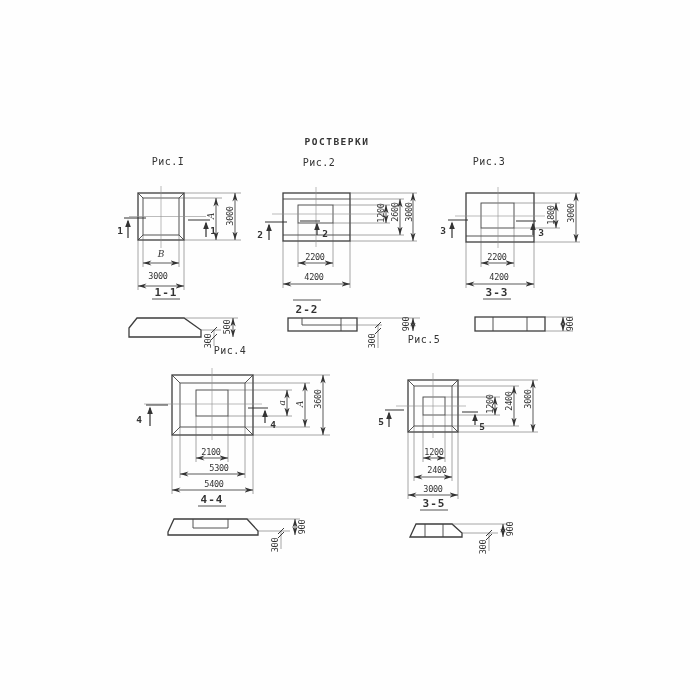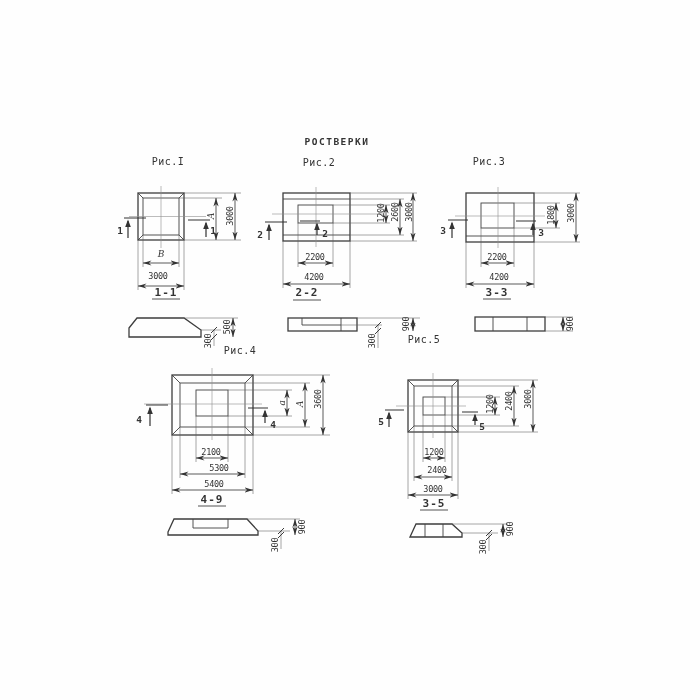--- a/index.html
+++ b/index.html
@@ -181,62 +181,62 @@
       <path class="xl" d="M489,533 V551"></path>
       <path class="tk" d="M486,536 L492,530 M486,540 L492,534"></path>
     </g>
   </svg>
 
   <span class="lbl ttl" style="left:337px;top:142px">РОСТВЕРКИ</span>
 
   <span class="lbl cap" style="left:168px;top:162px">Рис.I</span>
   <span class="lbl cap" style="left:319px;top:163px">Рис.2</span>
   <span class="lbl cap" style="left:489px;top:162px">Рис.3</span>
-  <span class="lbl cap" style="left:240px;top:351px">Рис.4</span>
+  <span class="lbl cap" style="left:230px;top:351px">Рис.4</span>
   <span class="lbl cap" style="left:424px;top:340px">Рис.5</span>
 
   <span class="lbl rot ltr" style="left:211px;top:216px">А</span>
   <span class="lbl rot" style="left:230px;top:216px">3000</span>
   <span class="lbl ltr" style="left:161px;top:254px">В</span>
   <span class="lbl" style="left:158px;top:276px">3000</span>
   <span class="lbl mk" style="left:120px;top:231px">1</span>
   <span class="lbl mk" style="left:213px;top:231px">1</span>
   <span class="lbl sec" style="left:166px;top:292px">1-1</span>
   <span class="lbl rot" style="left:227px;top:327px">500</span>
   <span class="lbl rot" style="left:208px;top:341px">300</span>
 
   <span class="lbl rot" style="left:381px;top:213px">1200</span>
   <span class="lbl rot" style="left:395px;top:212px">2600</span>
   <span class="lbl rot" style="left:409px;top:212px">3000</span>
   <span class="lbl" style="left:315px;top:257px">2200</span>
   <span class="lbl" style="left:314px;top:277px">4200</span>
   <span class="lbl mk" style="left:260px;top:235px">2</span>
   <span class="lbl mk" style="left:325px;top:234px">2</span>
-  <span class="lbl sec" style="left:307px;top:292px">2-2</span>
+  <span class="lbl sec" style="left:307px;top:309px">2-2</span>
   <span class="lbl rot" style="left:406px;top:324px">900</span>
   <span class="lbl rot" style="left:372px;top:341px">300</span>
 
   <span class="lbl rot" style="left:551px;top:215px">1800</span>
   <span class="lbl rot" style="left:571px;top:213px">3000</span>
   <span class="lbl" style="left:497px;top:257px">2200</span>
   <span class="lbl" style="left:499px;top:277px">4200</span>
   <span class="lbl mk" style="left:443px;top:231px">3</span>
   <span class="lbl mk" style="left:541px;top:233px">3</span>
   <span class="lbl sec" style="left:497px;top:292px">3-3</span>
   <span class="lbl rot" style="left:570px;top:324px">900</span>
 
   <span class="lbl rot ltr" style="left:282px;top:403px">а</span>
   <span class="lbl rot ltr" style="left:300px;top:404px">А</span>
   <span class="lbl rot" style="left:318px;top:399px">3600</span>
   <span class="lbl" style="left:211px;top:452px">2100</span>
   <span class="lbl" style="left:219px;top:468px">5300</span>
   <span class="lbl" style="left:214px;top:484px">5400</span>
   <span class="lbl mk" style="left:139px;top:420px">4</span>
   <span class="lbl mk" style="left:273px;top:425px">4</span>
-  <span class="lbl sec" style="left:212px;top:499px">4-9</span>
+  <span class="lbl sec" style="left:212px;top:499px">4-4</span>
   <span class="lbl rot" style="left:302px;top:527px">900</span>
   <span class="lbl rot" style="left:275px;top:545px">300</span>
 
   <span class="lbl rot" style="left:490px;top:404px">1200</span>
   <span class="lbl rot" style="left:509px;top:401px">2400</span>
   <span class="lbl rot" style="left:528px;top:399px">3000</span>
   <span class="lbl" style="left:434px;top:452px">1200</span>
   <span class="lbl" style="left:437px;top:470px">2400</span>
   <span class="lbl" style="left:433px;top:489px">3000</span>
   <span class="lbl mk" style="left:381px;top:422px">5</span>

